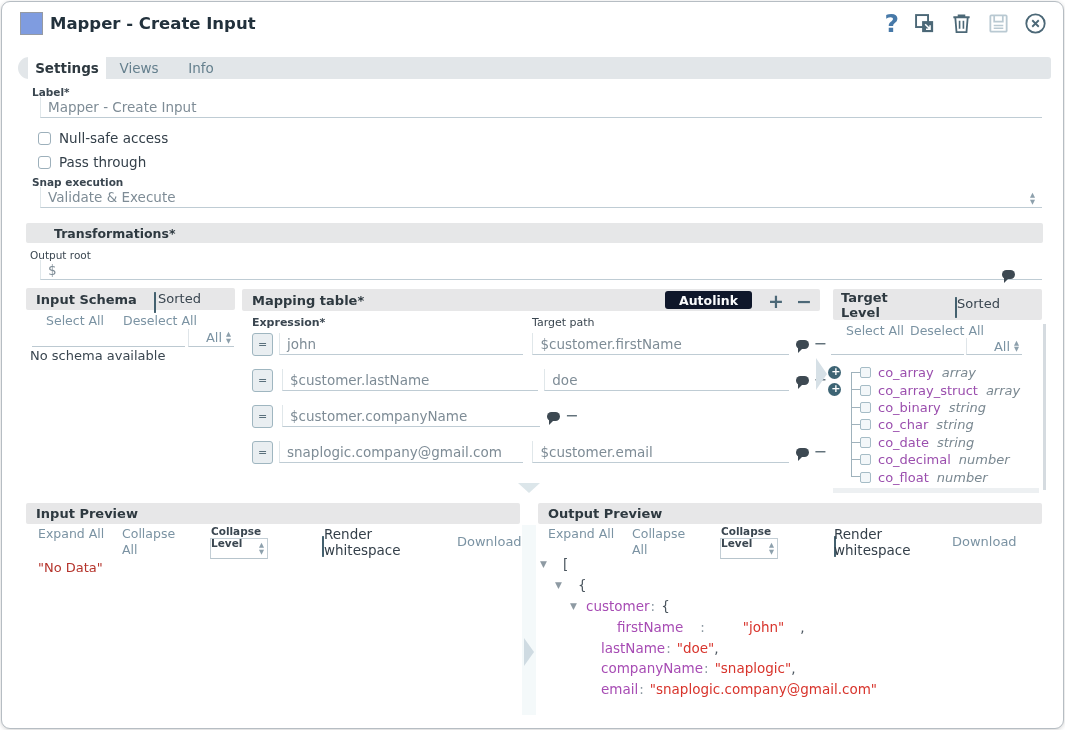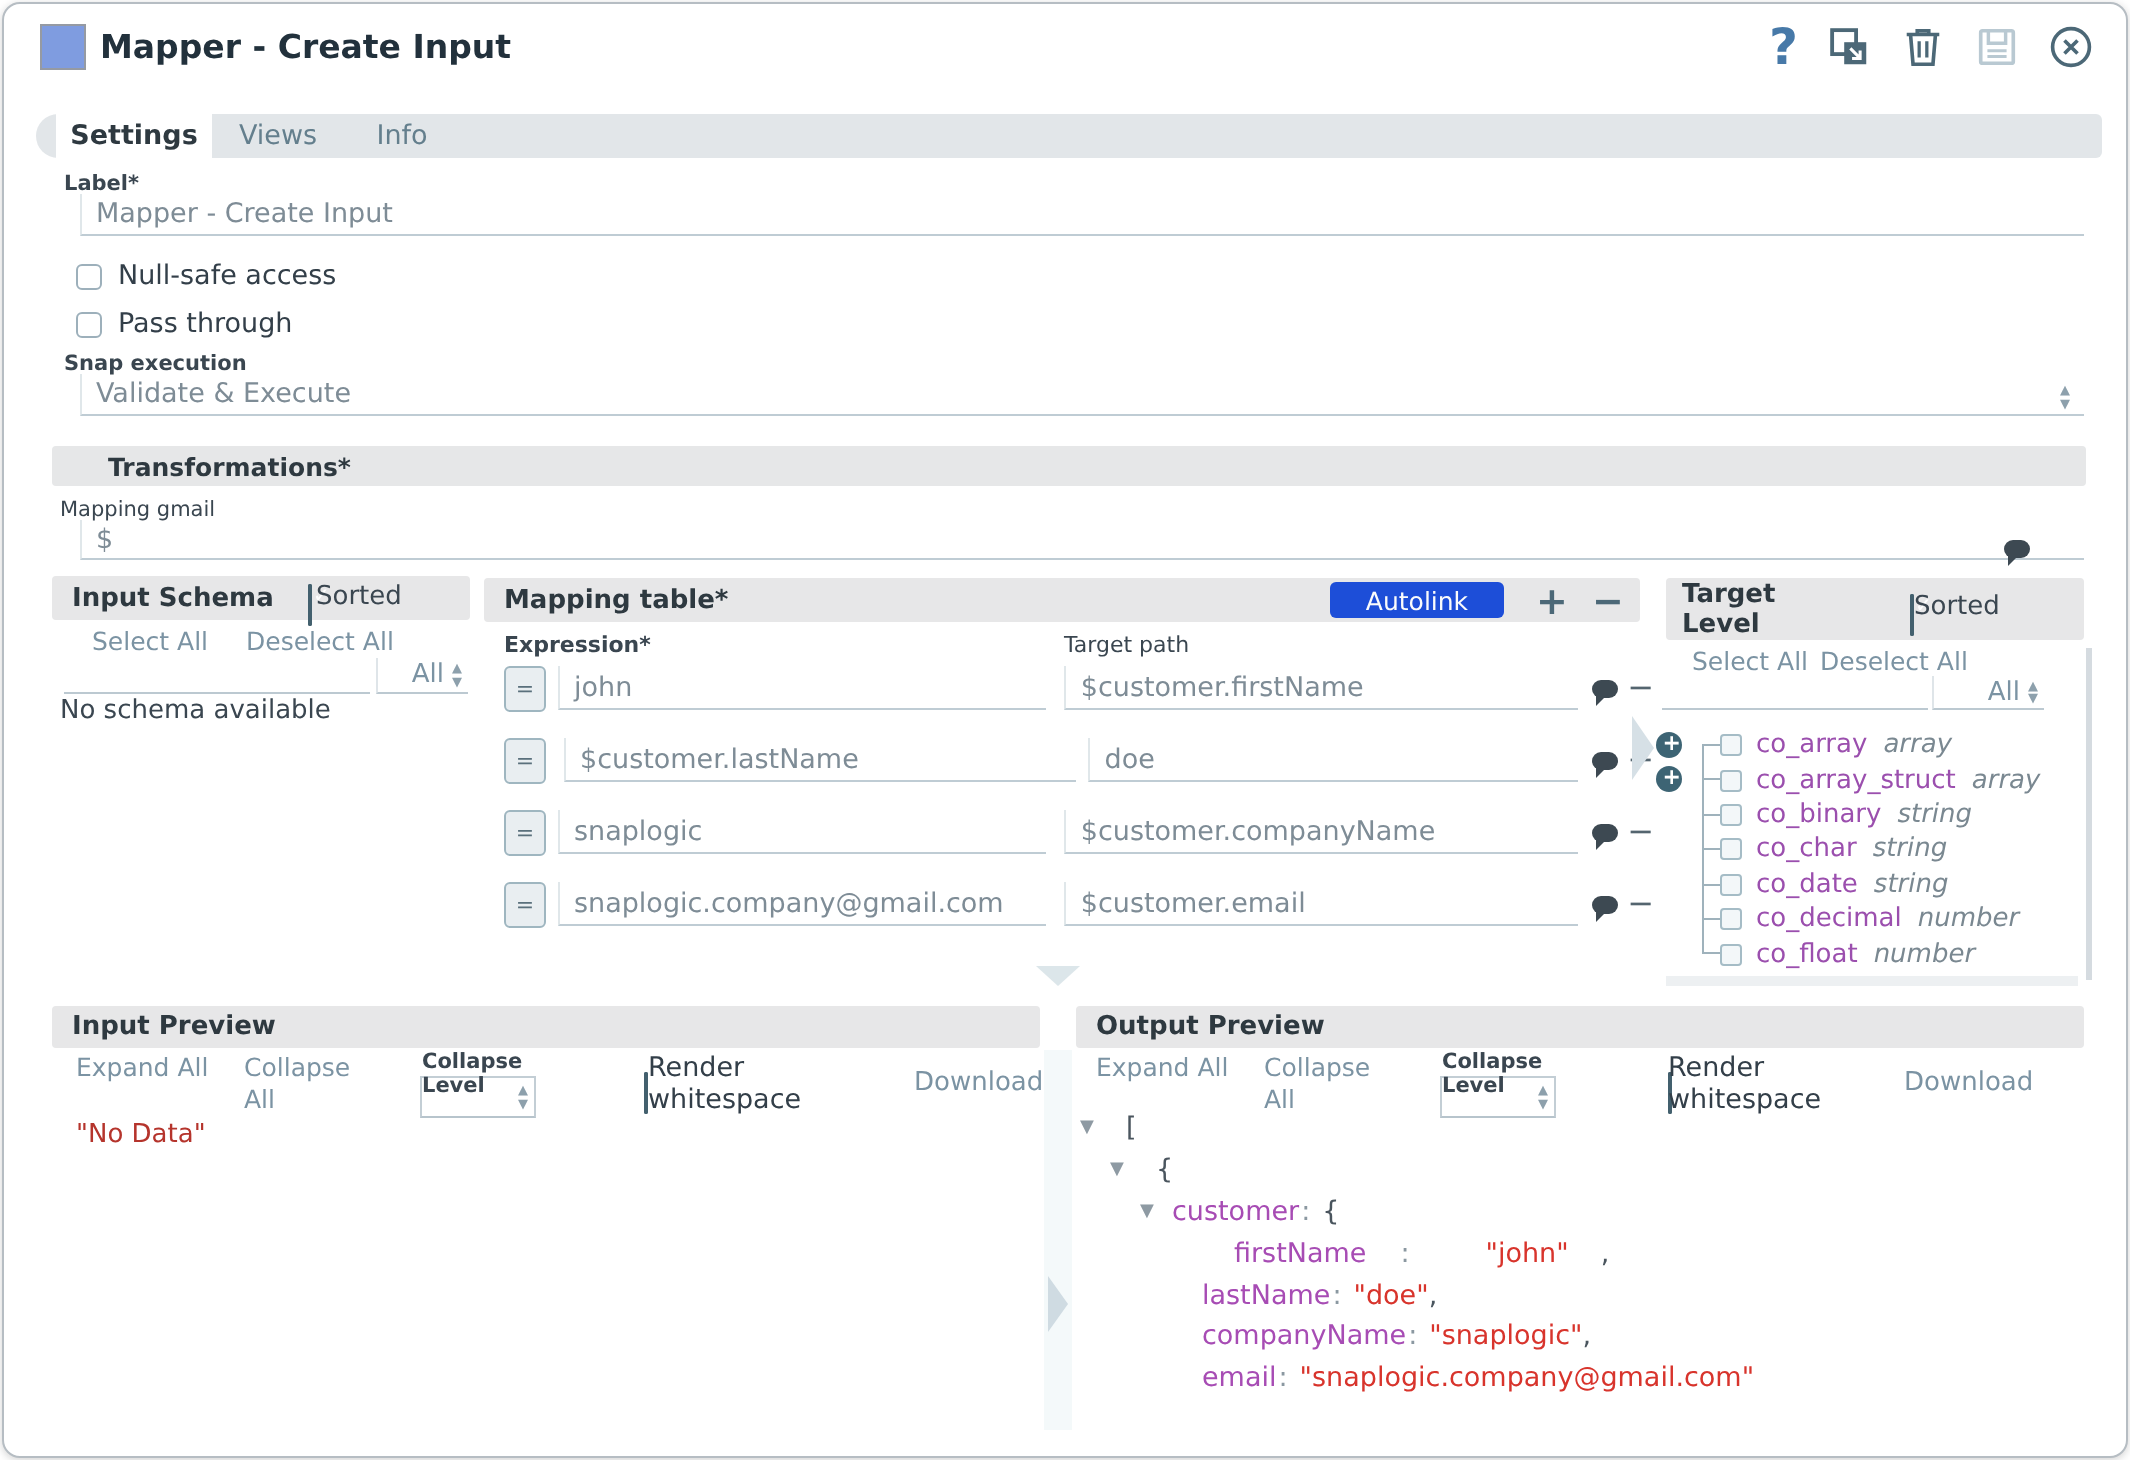--- a/index.html
+++ b/index.html
@@ -30,21 +30,21 @@
   .secbar{background:#e6e7e8;border-radius:2px;display:flex;align-items:center;font-size:12.5px;font-weight:bold;color:#2e3940;}
   .bubble{width:13px;height:9px;background:#3d4952;border-radius:6px;position:relative;display:inline-block;cursor:pointer;}
   .bubble::after{content:'';position:absolute;left:2px;bottom:-4px;border:3px solid transparent;border-top-color:#3d4952;border-left-color:#3d4952;}
   .link{color:#7b93a3;font-size:12.5px;cursor:pointer;}
   
   .phead{background:#e7e7e8;border-radius:2px;font-size:13px;font-weight:bold;color:#2e3940;}
   
   .filter-underline{border-bottom:1px solid #bcc9d1;box-sizing:border-box;}
   .all-box{border-left:1px solid #dfe5e9;border-bottom:1px solid #bcc9d1;box-sizing:border-box;display:flex;align-items:center;justify-content:flex-end;gap:4px;padding-right:3px;color:#7b93a3;font-size:13px;cursor:pointer;}
   
-  .autolink{background:#1d4ed8;border-radius:3px;color:#fafbfc;font-size:12.5px;font-weight:normal;display:flex;align-items:center;justify-content:center;cursor:default;}
+  .autolink{background:#0f172a;border-radius:3px;color:#fafbfc;font-size:12.5px;font-weight:bold;display:flex;align-items:center;justify-content:center;cursor:default;}
   .pm{font-size:19px;font-weight:bold;color:#4c6877;line-height:1;cursor:pointer;}
   .map-rows{display:flex;flex-direction:column;}
   .map-row{display:flex;align-items:stretch;height:22px;margin-bottom:14px;}
   .eq-btn{width:19px;height:21px;border:1px solid #9fb6c0;border-radius:3px;background:#e9eef1;color:#5a707c;font-size:11px;display:flex;align-items:center;justify-content:center;cursor:pointer;flex:0 0 auto;}
   .eq-btn::before{content:'=';}
   .expr{width:246px;margin-left:6px;}
   .tgt{width:258px;margin-left:9px;}
   .row-bubble{align-self:center;margin-left:7px;}
   .row-minus{align-self:center;margin-left:5px;color:#54656f;font-size:16px;line-height:1;cursor:pointer;}
   .row-minus::before{content:'−';}
@@ -139,21 +139,21 @@
   <div class="abs inp" style="left:38px;top:185px;width:1002px;height:21px;">Validate &amp; Execute</div>
   <span class="abs spin" style="left:1028px;top:190px;">
         <i></i>
         <i></i>
       </span>
 
   
   <div class="abs secbar" style="left:24px;top:221px;width:1017px;height:20px;padding-left:28px;box-sizing:border-box;">Transformations*</div>
 
   
-  <div class="abs lbl-n" style="left:28px;top:247px;">Mapping gmail</div>
+  <div class="abs lbl-n" style="left:28px;top:247px;">Output root</div>
   <div class="abs inp" style="left:38px;top:258px;width:1002px;height:20px;">$</div>
   <span class="abs bubble" style="left:1000px;top:262px;"></span>
 
   
   <div class="abs phead" style="left:24px;top:286px;width:209px;height:22px;"></div>
   <div class="abs" style="left:34px;top:290px;font-size:13px;font-weight:bold;color:#2e3940;">Input Schema</div>
   <span class="abs cb checked" style="left:139px;top:291px;width:12px;height:12px;"></span>
   <div class="abs" style="left:156px;top:289px;font-size:13px;color:#3a4650;">Sorted</div>
   <div class="abs link" style="left:44px;top:311px;">Select All</div>
   <div class="abs link" style="left:121px;top:311px;">Deselect All</div>
@@ -189,21 +189,20 @@
       <div class="map-row">
         <span class="eq-btn"></span>
         <span class="inp tgt">$customer.lastName</span>
         <span class="inp expr">doe</span>
         <span class="bubble row-bubble"></span>
         <span class="row-minus"></span>
       </div>
 
       <div class="map-row">
         <span class="eq-btn"></span>
-        <span class="inp expr">snaplogic</span>
         <span class="inp tgt">$customer.companyName</span>
         <span class="bubble row-bubble"></span>
         <span class="row-minus"></span>
       </div>
 
       <div class="map-row">
         <span class="eq-btn"></span>
         <span class="inp expr">snaplogic.company@gmail.com</span>
         <span class="inp tgt">$customer.email</span>
         <span class="bubble row-bubble"></span>

